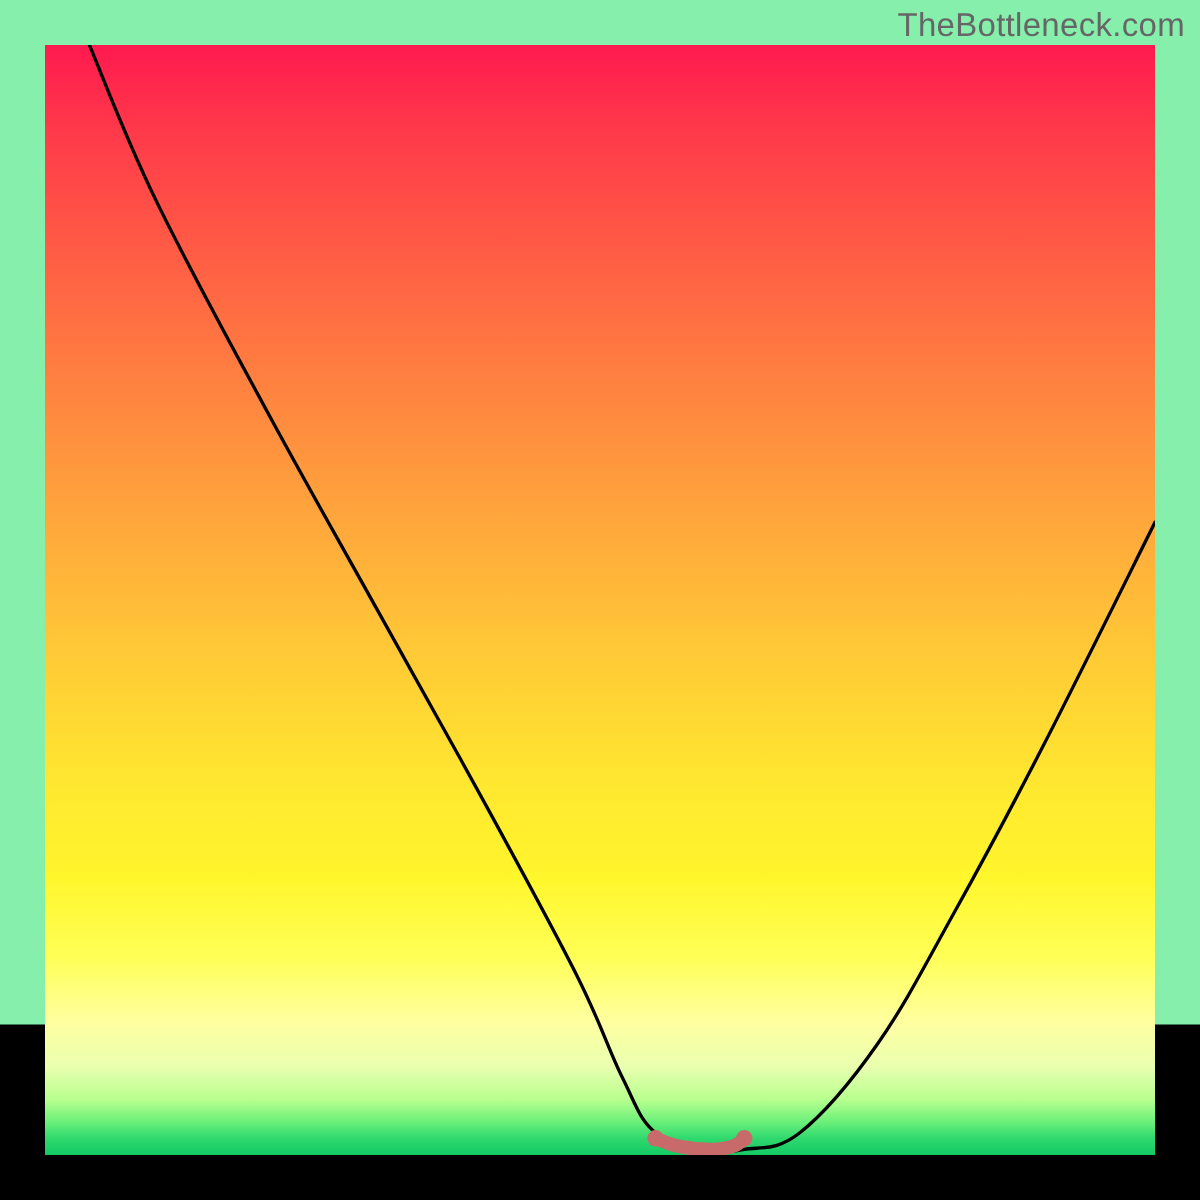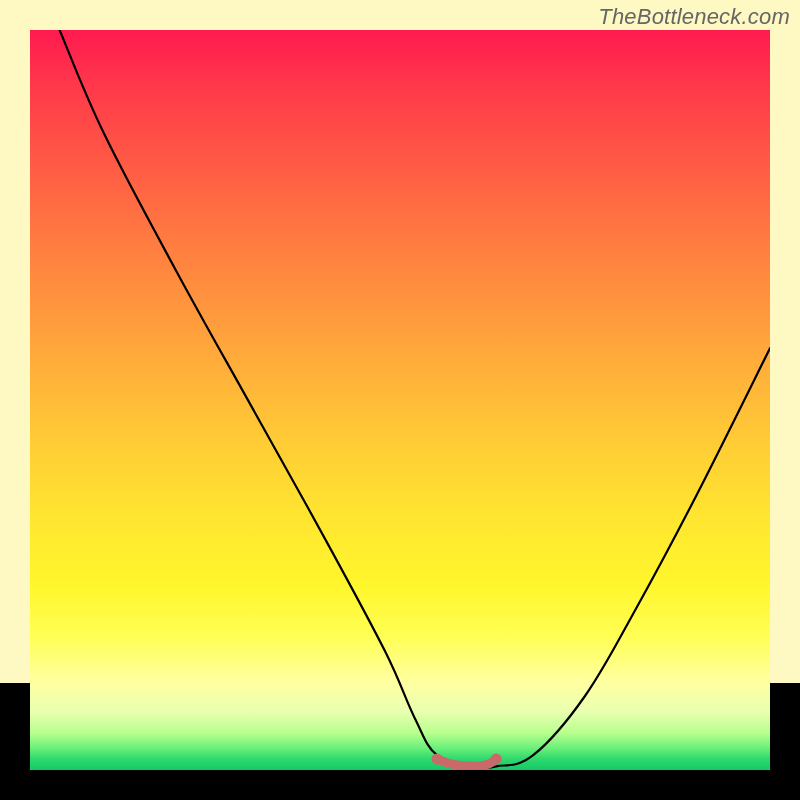--- a/index.html
+++ b/index.html
@@ -8,22 +8,21 @@
     width: 800px;
     height: 800px;
     background: #000;
     font-family: Arial, Helvetica, sans-serif;
     overflow: hidden;
   }
   .frame {
     position: relative;
     width: 800px;
     height: 683px;
-    background: #fef9c3;
-    font-style: italic;
+    background: #86efac;
   }
   .attribution {
     position: absolute;
     top: 4px;
     right: 10px;
     color: #666;
     font-size: 22px;
     font-weight: 500;
     letter-spacing: 0.2px;
     z-index: 5;

